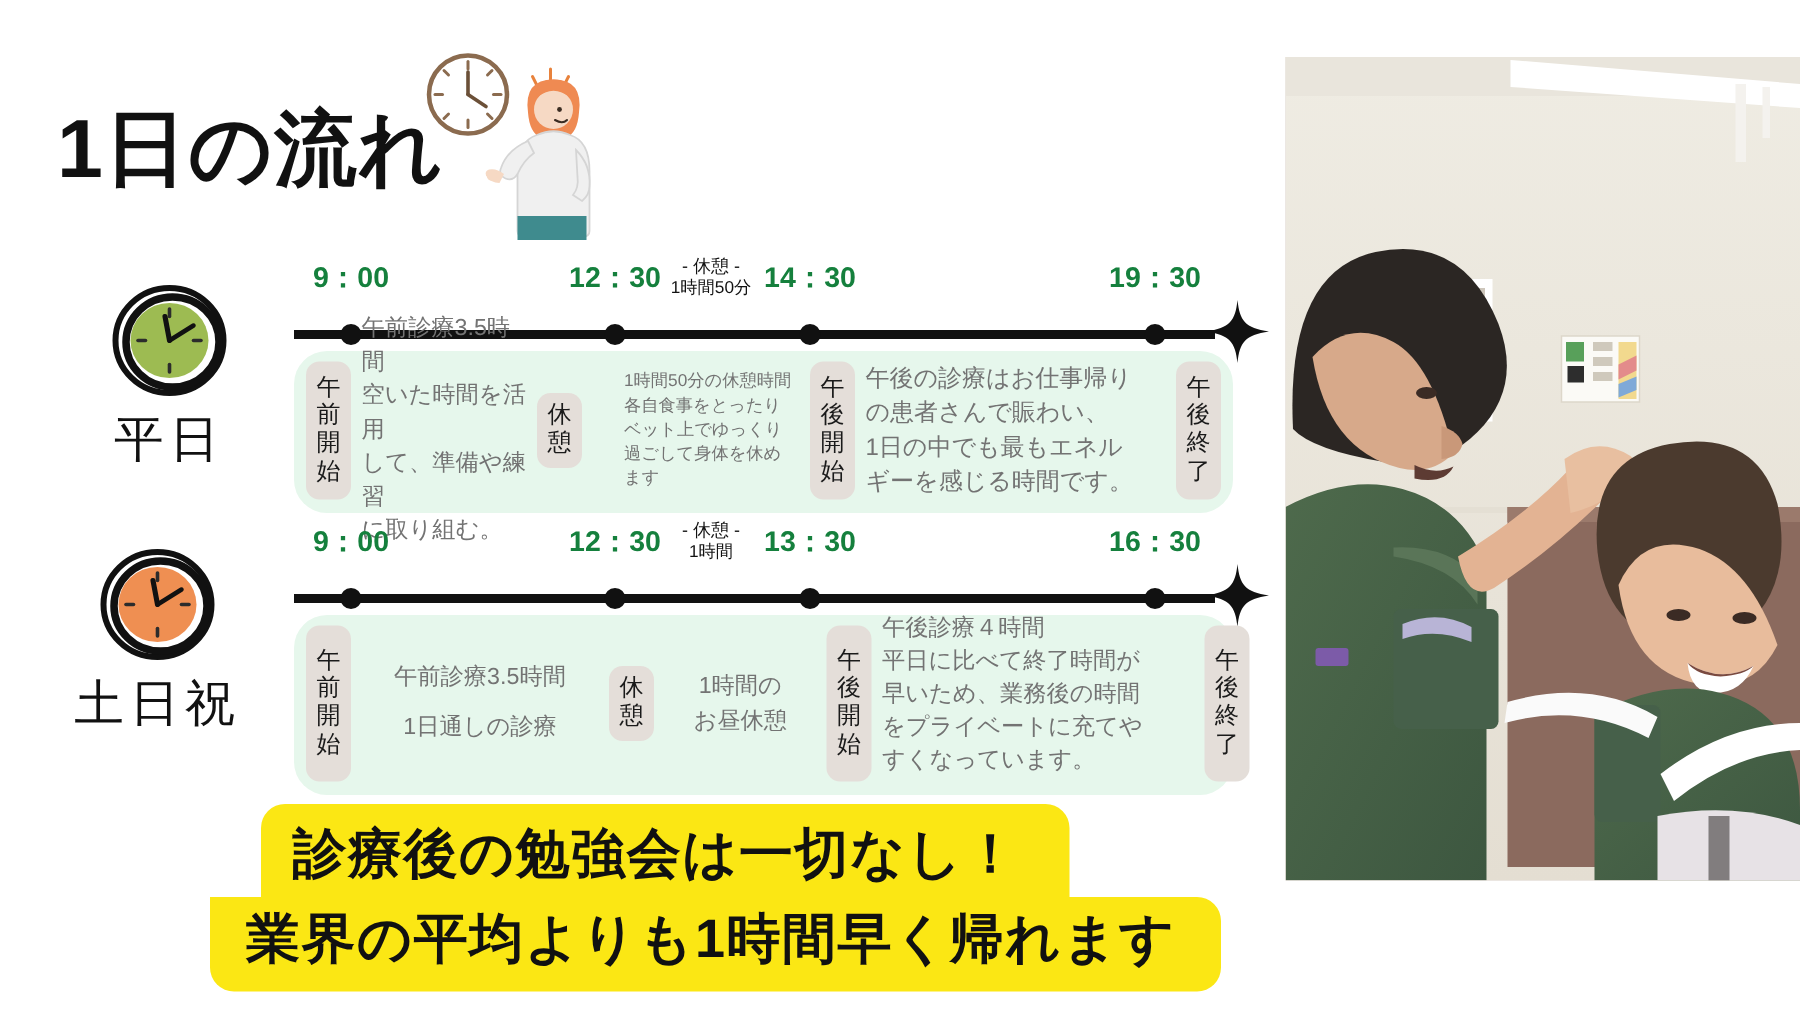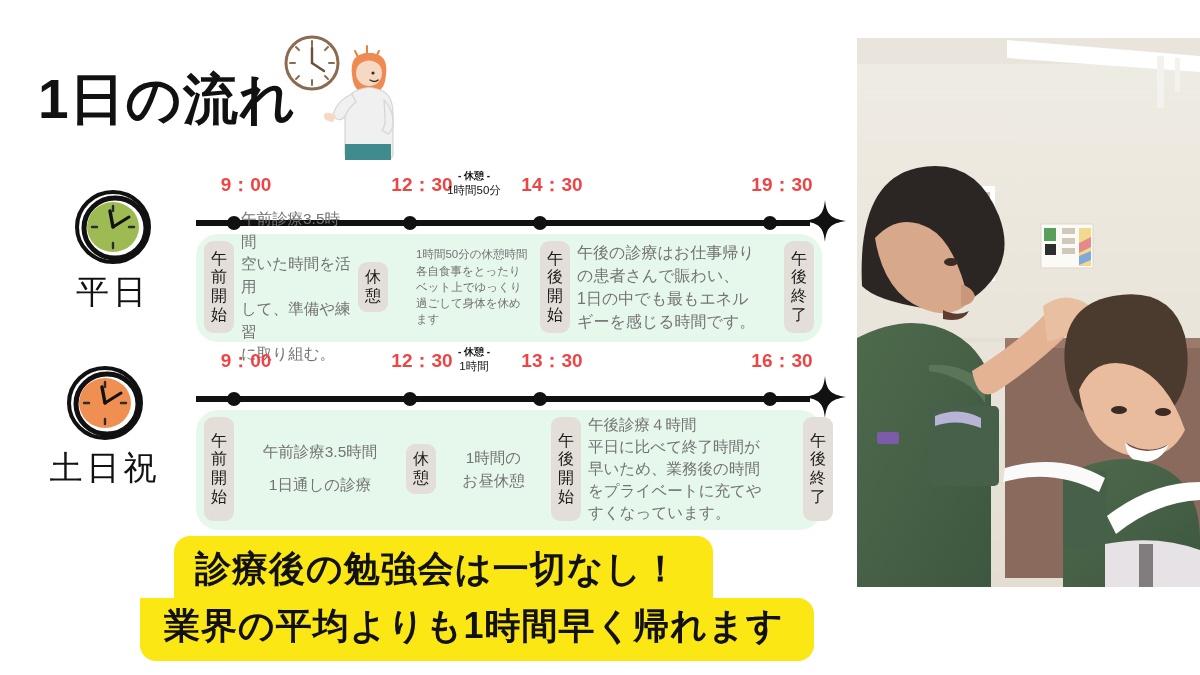--- a/index.html
+++ b/index.html
@@ -31,30 +31,29 @@
   }
 
   
   .row { position: absolute; left: 196px; width: 640px; }
   .row.r1 { top: 172px; }
   .row.r2 { top: 348px; }
 
   .ticklabels { position: relative; height: 40px; }
   .tick {
     position: absolute; top: 0;
-    font-size: 19px; font-weight: bold; color: #ef4444;
+    font-size: 19px; font-weight: bold; color: #15803d;
     transform: translateX(-50%); white-space: nowrap;
     font-family: "Liberation Sans", sans-serif;
-    margin-left: 12px;
   }
   .breaklab {
     position: absolute; top: -2px; transform: translateX(-50%);
     text-align: center; white-space: nowrap;
   }
-  .breaklab .bl1 { font-size: 10px; font-weight: bold; color: #111; line-height: 1.25; }
+  .breaklab .bl1 { font-size: 12px; font-weight: normal; color: #111; line-height: 1.25; }
   .breaklab .bl2 { font-size: 11.5px; font-weight: normal; color: #111; line-height: 1.25; }
 
   .axis-wrap { position: relative; height: 22px; }
   .axis-line {
     position: absolute; left: 0; top: 8px; width: 614px; height: 6px;
     background: #111111;
   }
   .dot {
     position: absolute; top: 4px; width: 14px; height: 14px;
     border-radius: 50%; background: #111111; transform: translateX(-50%);
@@ -92,21 +91,21 @@
 
   .seg.s-morning1 { font-size: 15.5px; }
   .seg.s-break1   { font-size: 11.5px; flex: 0 0 152px; padding-left: 28px; }
   .seg.s-break1 .line { line-height: 1.42; }
   .seg.s-after1   { font-size: 16px; flex: 0 0 214px; }
 
   .seg.s-morning2 { font-size: 15.5px; text-align: center; flex: 0 0 172px; }
   .seg.s-morning2 .line { line-height: 2.1; }
   .seg.s-break2   { font-size: 15.5px; text-align: center; flex: 0 0 115px; }
   .seg.s-break2 .line { line-height: 1.5; }
-  .seg.s-after2   { font-size: 15.5px; flex: 0 0 222px; }
+  .seg.s-after2   { font-size: 15.5px; flex: 0 0 222px; justify-content: flex-end; }
   .seg.s-after2 .line { line-height: 1.42; }
 
   
   .banner { position: absolute; left: 140px; top: 536px; }
   .banner-line {
     background: #fbe714; color: #111111;
     font-weight: bold; white-space: nowrap;
     display: block;
   }
   .banner-l1 {

